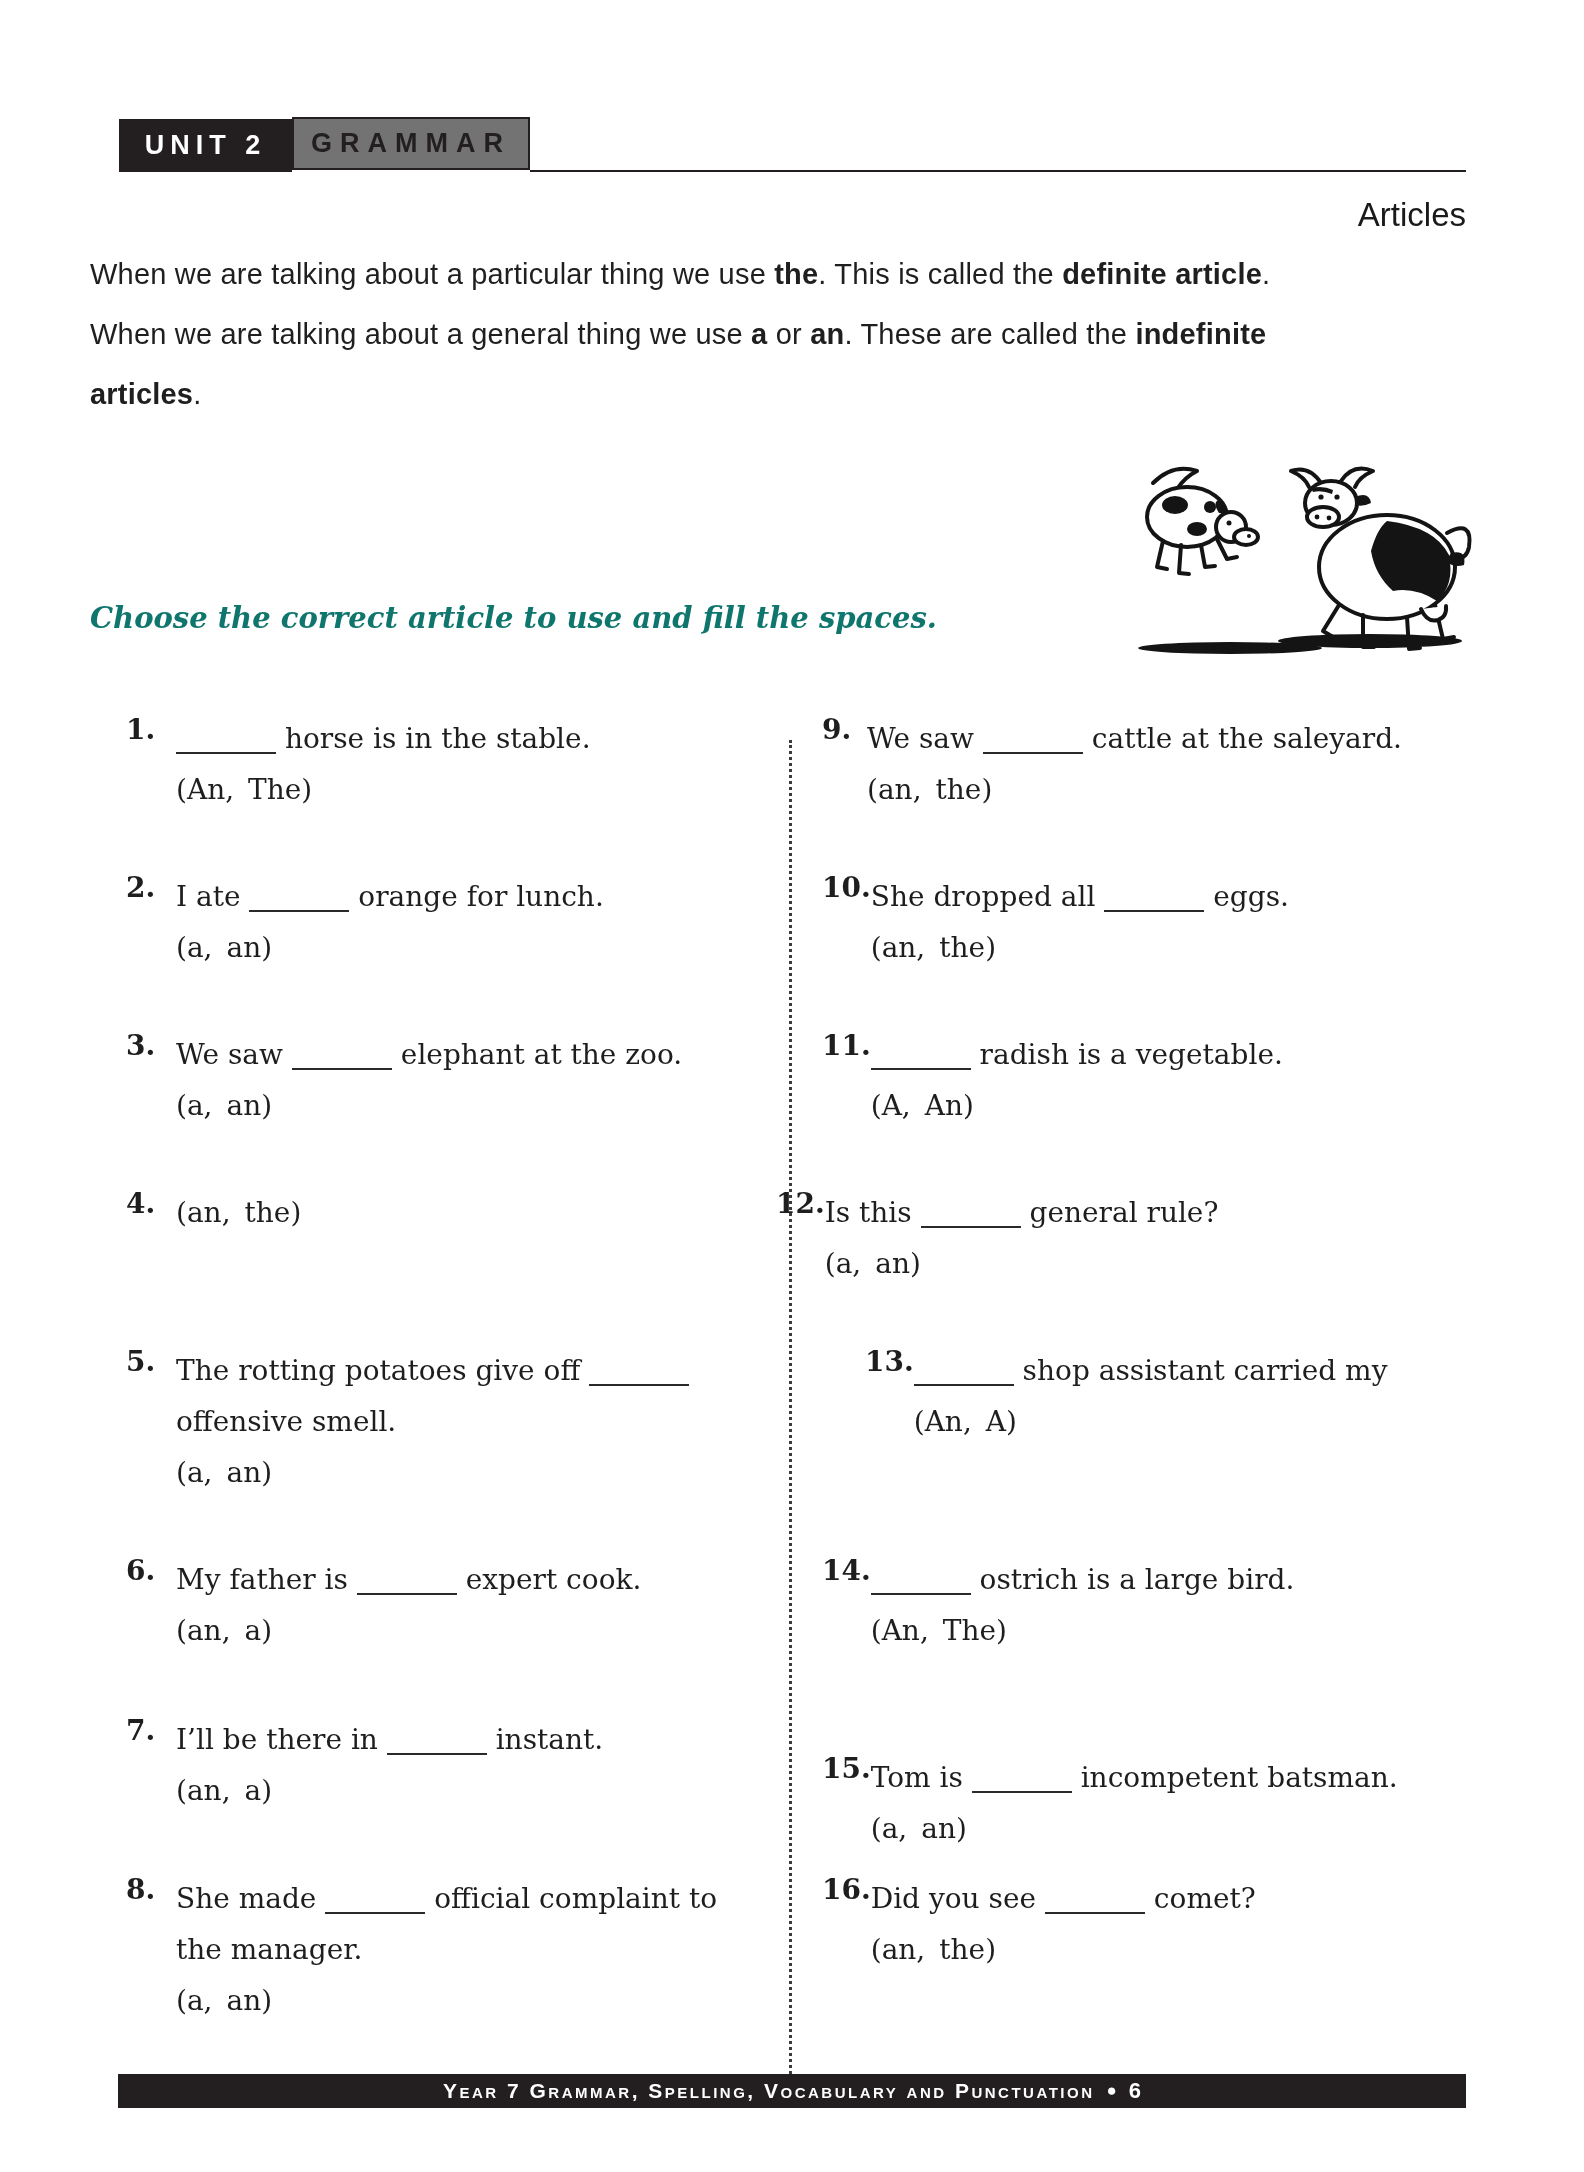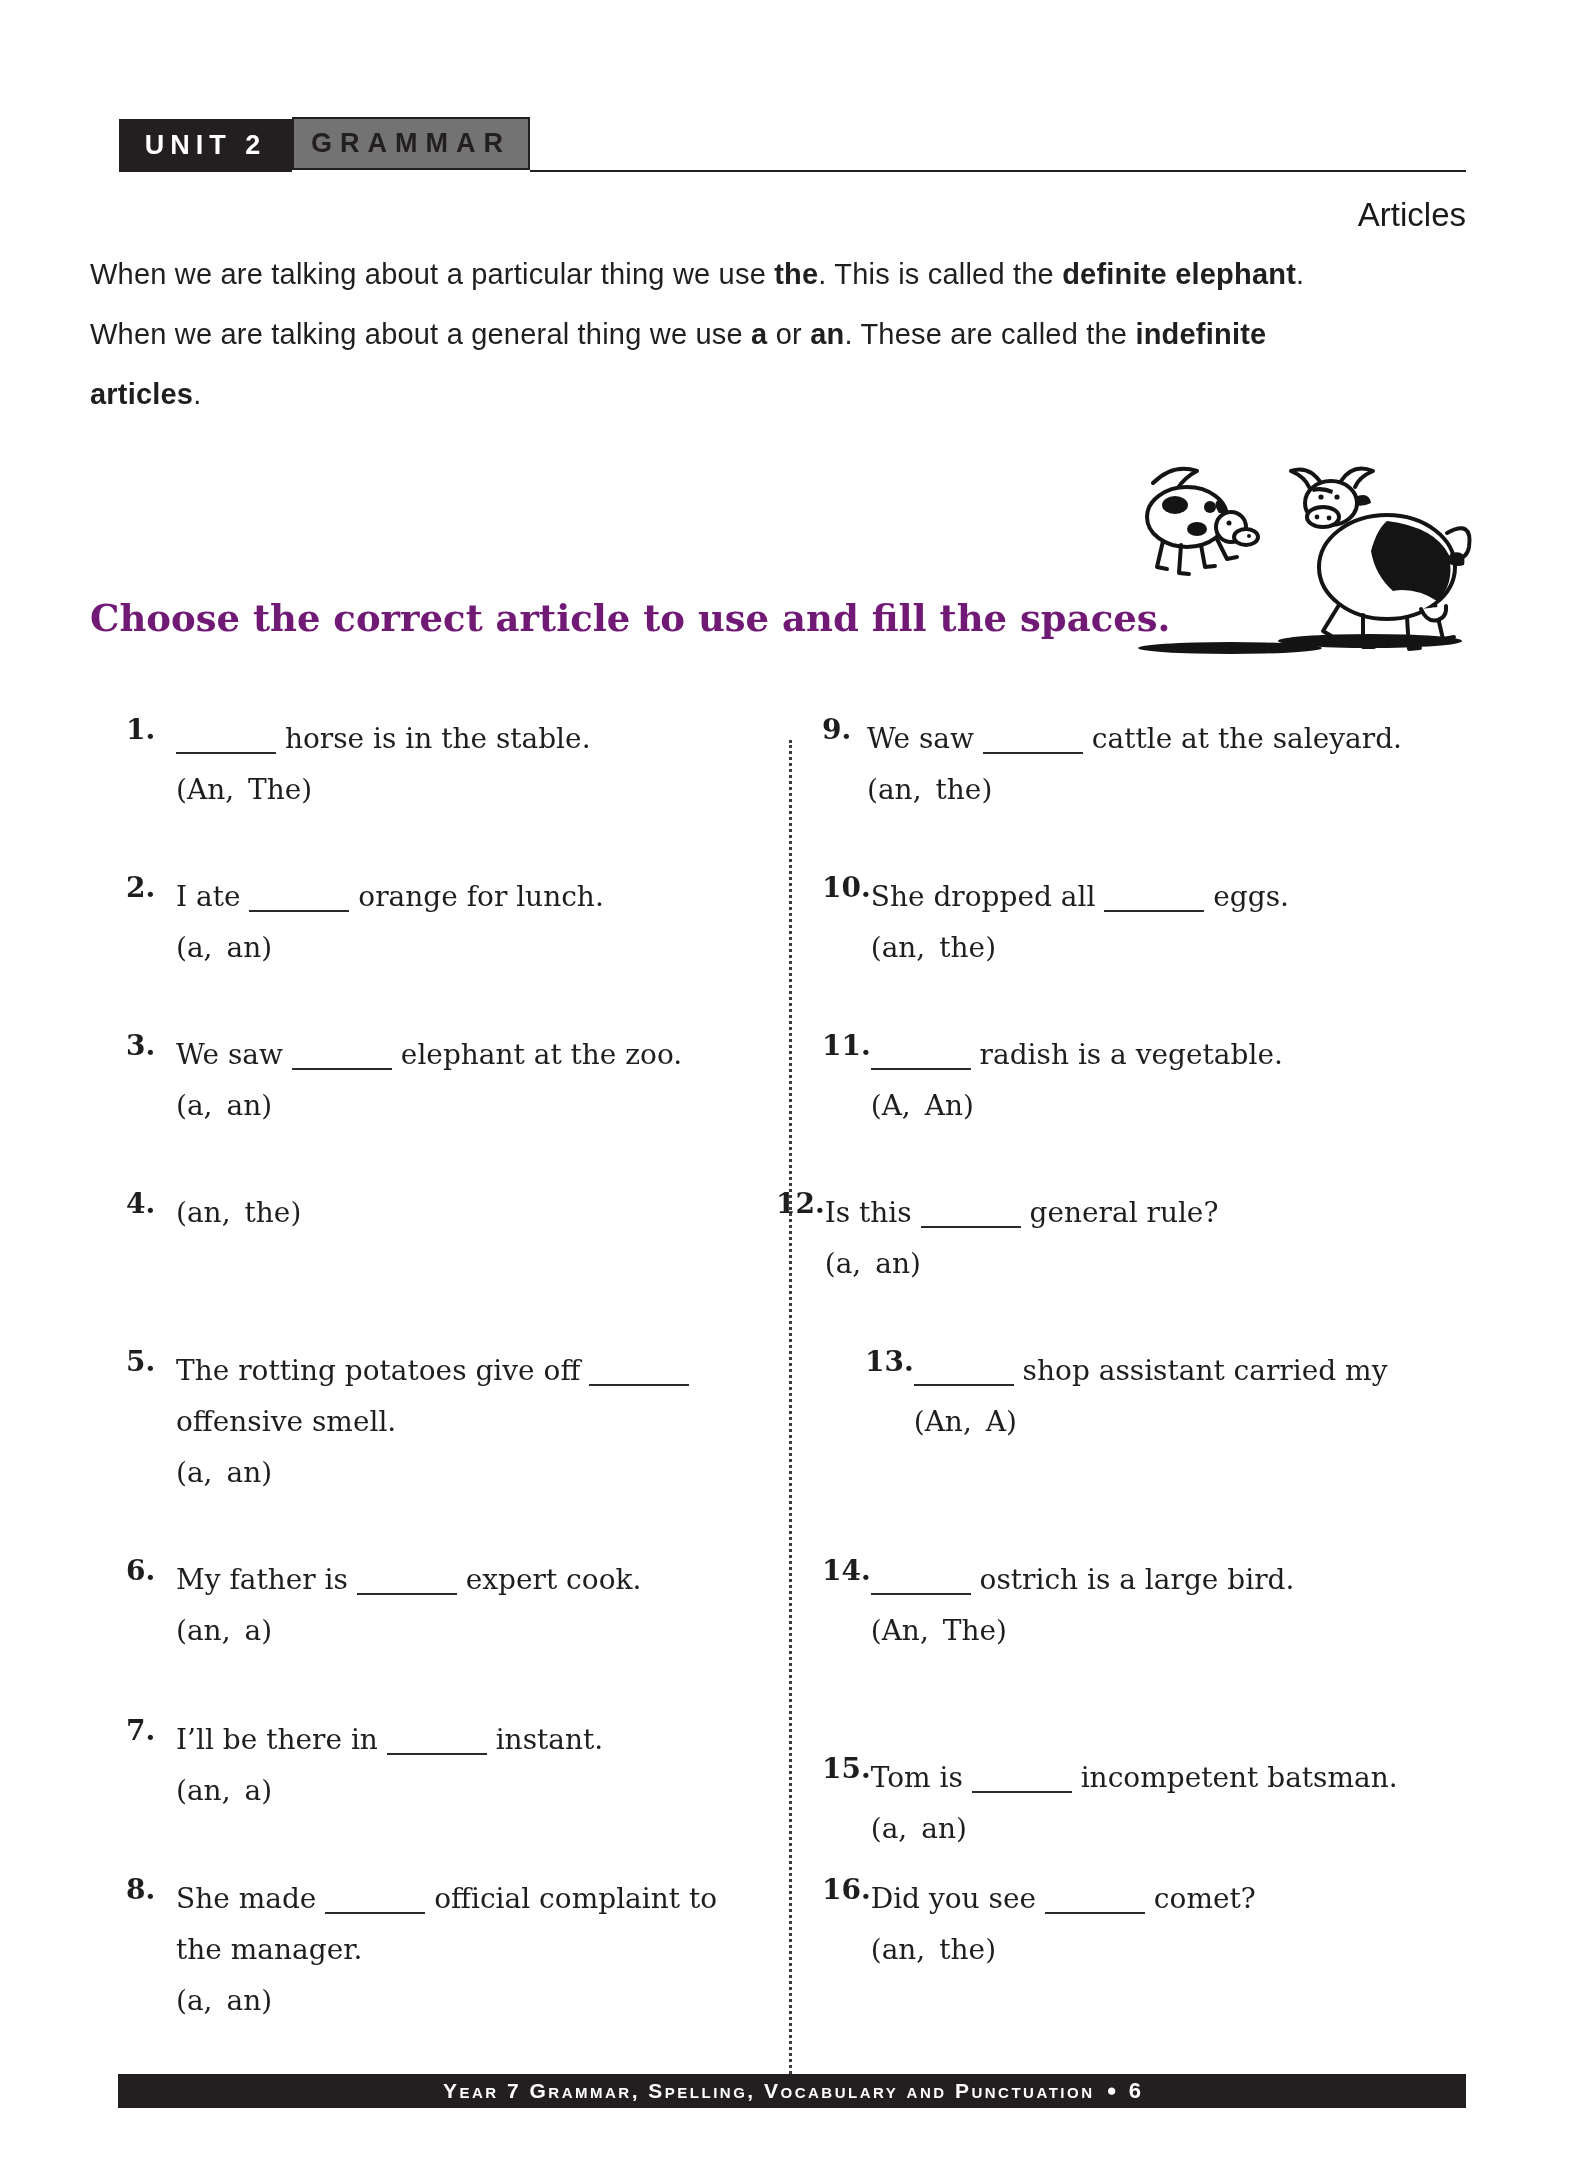--- a/index.html
+++ b/index.html
@@ -18,21 +18,21 @@
   .topic-title{position:absolute;left:90px;top:196px;width:1376px;text-align:right;
                font-size:33px;color:#1a1a1a;}
 
   
   .intro{position:absolute;left:90px;top:244px;width:1400px;font-size:29px;line-height:60px;
          color:#1f1f1f;letter-spacing:0.2px;}
   .intro .b{font-weight:bold;}
 
   
   .instruction{position:absolute;left:90px;top:600px;font-family:"DejaVu Serif",serif;
-               font-weight:bold;font-size:37px;color:#701a75;line-height:36px;}
+               font-style:italic;font-weight:bold;font-size:29px;color:#0f766e;line-height:36px;}
 
   
   .cows{position:absolute;left:1125px;top:455px;width:360px;height:215px;}
 
   
   .q{position:absolute;display:flex;font-family:"DejaVu Serif",serif;font-size:28px;color:#1e1e1e;}
   .qnum{font-weight:bold;}
   .qtext{flex:1;}
   .qline{line-height:51px;white-space:nowrap;}
   .qline2{line-height:51px;white-space:nowrap;}
@@ -60,21 +60,21 @@
     <span>UNIT 2</span>
   </div>
   <div class="subject-box">
     <span>GRAMMAR</span>
   </div>
   <div class="header-rule"></div>
   <div class="topic-title">Articles</div>
 
   <div class="intro">
     <div class="iline">
-      <span>When we are talking about a particular thing we use </span><span class="b">the</span><span>. This is called the </span><span class="b">definite elephant</span><span>.</span>
+      <span>When we are talking about a particular thing we use </span><span class="b">the</span><span>. This is called the </span><span class="b">definite article</span><span>.</span>
     </div>
     <div class="iline">
       <span>When we are talking about a general thing we use </span><span class="b">a</span><span> or </span><span class="b">an</span><span>. These are called the </span><span class="b">indefinite</span>
     </div>
     <div class="iline">
       <span class="b">articles</span><span>.</span>
     </div>
   </div>
 
   <svg class="cows" viewBox="0 0 360 215">

